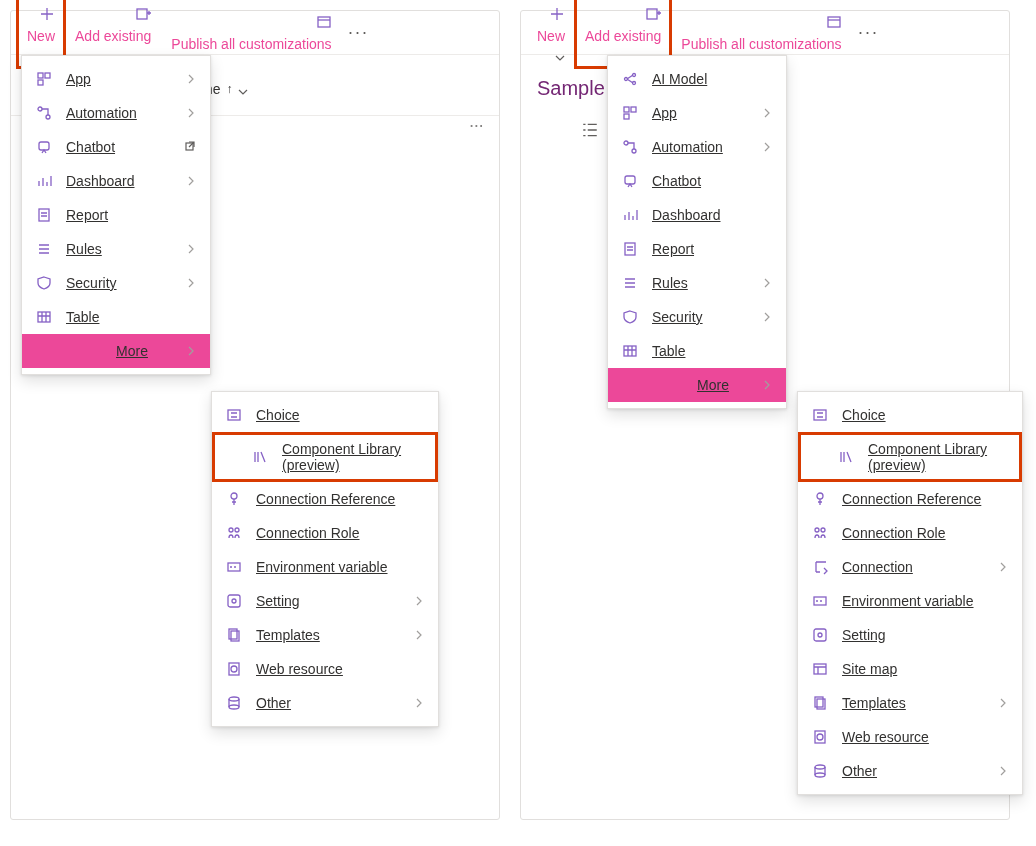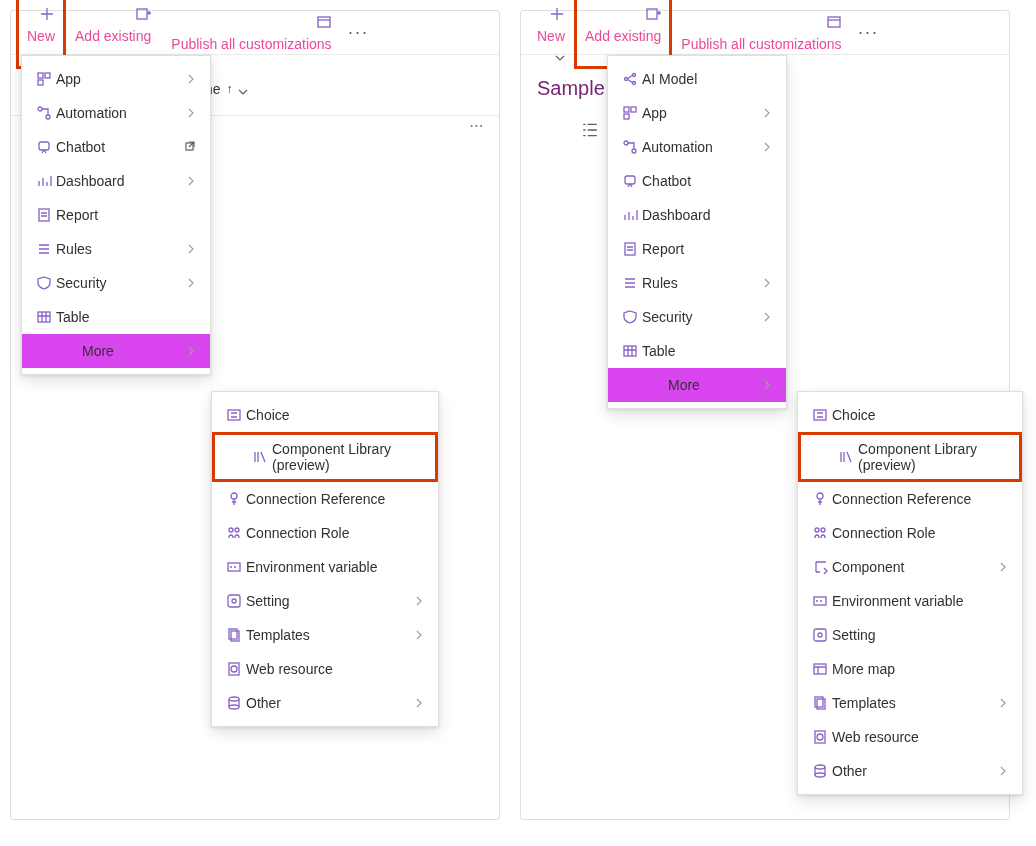--- a/index.html
+++ b/index.html
@@ -59,28 +59,29 @@
     background: #fff;
     box-shadow: 0 6px 14px rgba(0,0,0,0.12), 0 1px 3px rgba(0,0,0,0.1);
     border: 1px solid #e1dfdd;
     z-index: 10;
     min-width: 180px;
     padding: 6px 0;
   }
   .menu-item {
     display: flex;
     align-items: center;
-    gap: 4px;
+    gap: 14px;
     padding: 9px 14px;
     cursor: pointer;
     font-size: 14px;
     color: #323130;
     position:relative;
-  }
-  .menu-item.hovered { background:#d946ef; }
+    text-decoration:underline;
+  }
+  .menu-item.hovered { background:#ec4899;text-align:center; }
   .menu-item .label { flex:1; }
   .menu-item .arrow { color:#a19f9d; }
   .icon {
     width: 16px; height: 16px;
     display: flex; align-items:center; justify-content:center;
     color:#8661c5;
   }
   .icon svg { width:16px; height:16px; stroke:#8661c5; fill:none; stroke-width:1.3; }
   .icon.purple svg { stroke:#8661c5; }
   .highlight-item {
@@ -644,21 +645,21 @@
           </svg>
         </span>
         <span class="label">Connection Role</span>
       </div>
       <div class="menu-item">
         <span class="icon purple">
           <svg>
             <use href="#i-developer"></use>
           </svg>
         </span>
-        <span class="label">Component</span>
+        <span class="label">Connection</span>
         <span class="arrow"><svg width="10" height="10" style="stroke:#a19f9d;fill:none;stroke-width:1.2">
             <use href="#i-chev-right"></use>
           </svg></span>
       </div>
       <div class="menu-item">
         <span class="icon purple">
           <svg>
             <use href="#i-envvar"></use>
           </svg>
         </span>
@@ -671,21 +672,21 @@
           </svg>
         </span>
         <span class="label">Setting</span>
       </div>
       <div class="menu-item">
         <span class="icon purple">
           <svg>
             <use href="#i-sitemap"></use>
           </svg>
         </span>
-        <span class="label">More map</span>
+        <span class="label">Site map</span>
       </div>
       <div class="menu-item">
         <span class="icon purple">
           <svg>
             <use href="#i-templates"></use>
           </svg>
         </span>
         <span class="label">Templates</span>
         <span class="arrow"><svg width="10" height="10" style="stroke:#a19f9d;fill:none;stroke-width:1.2">
             <use href="#i-chev-right"></use>

